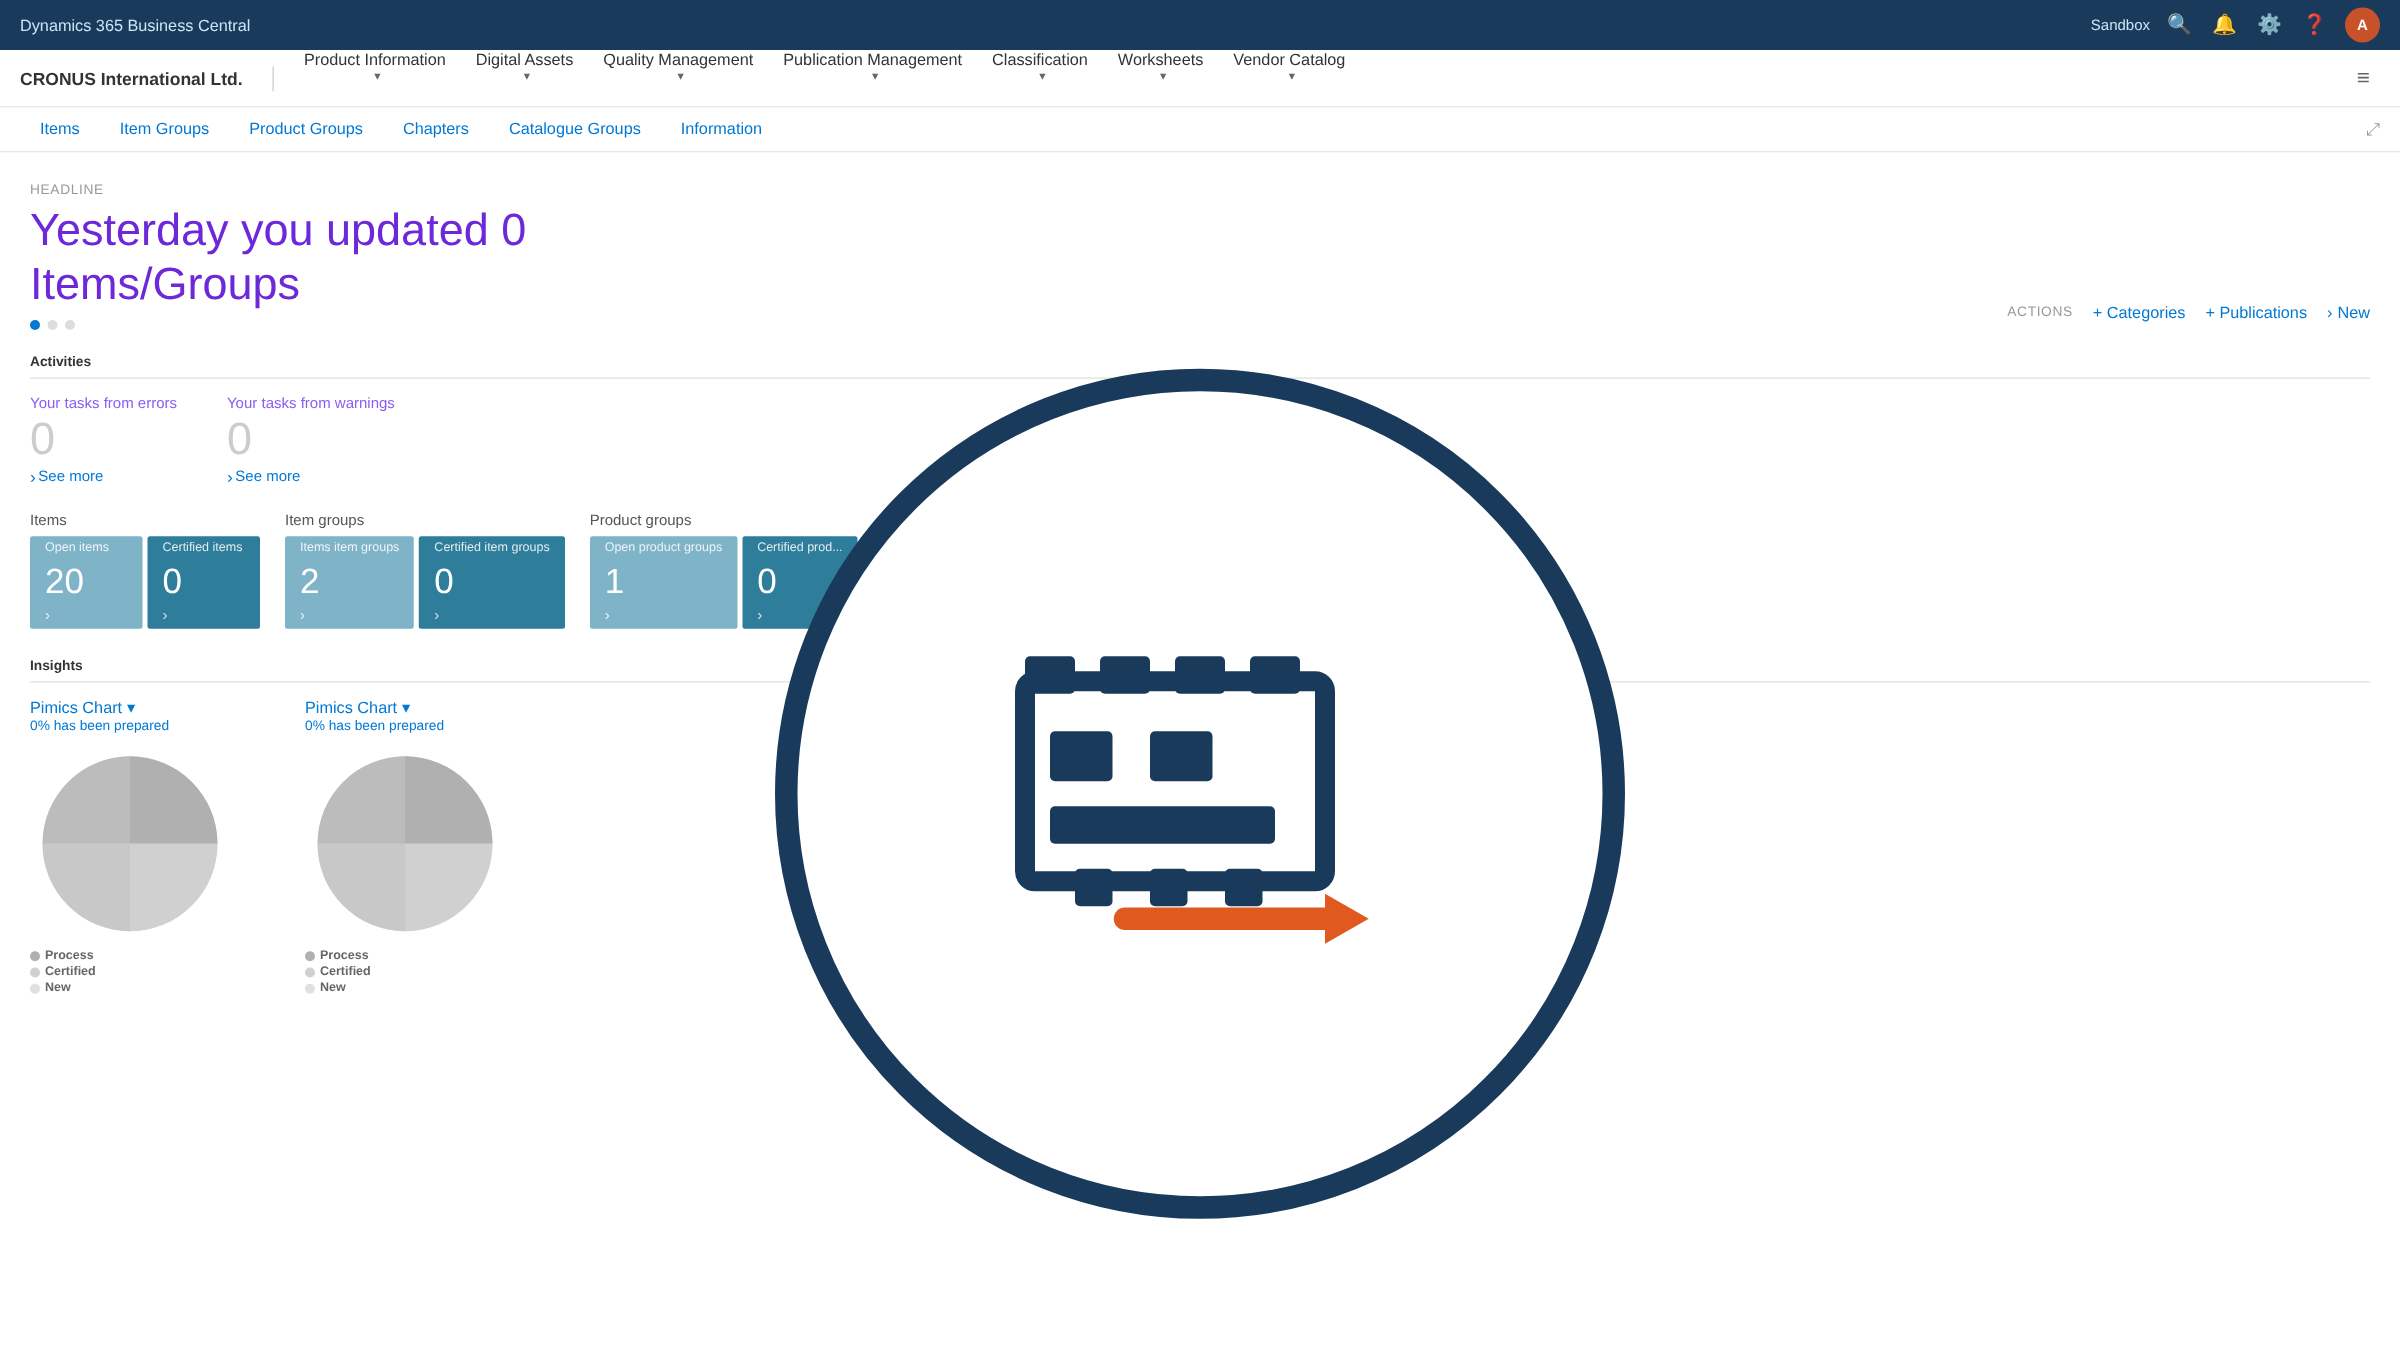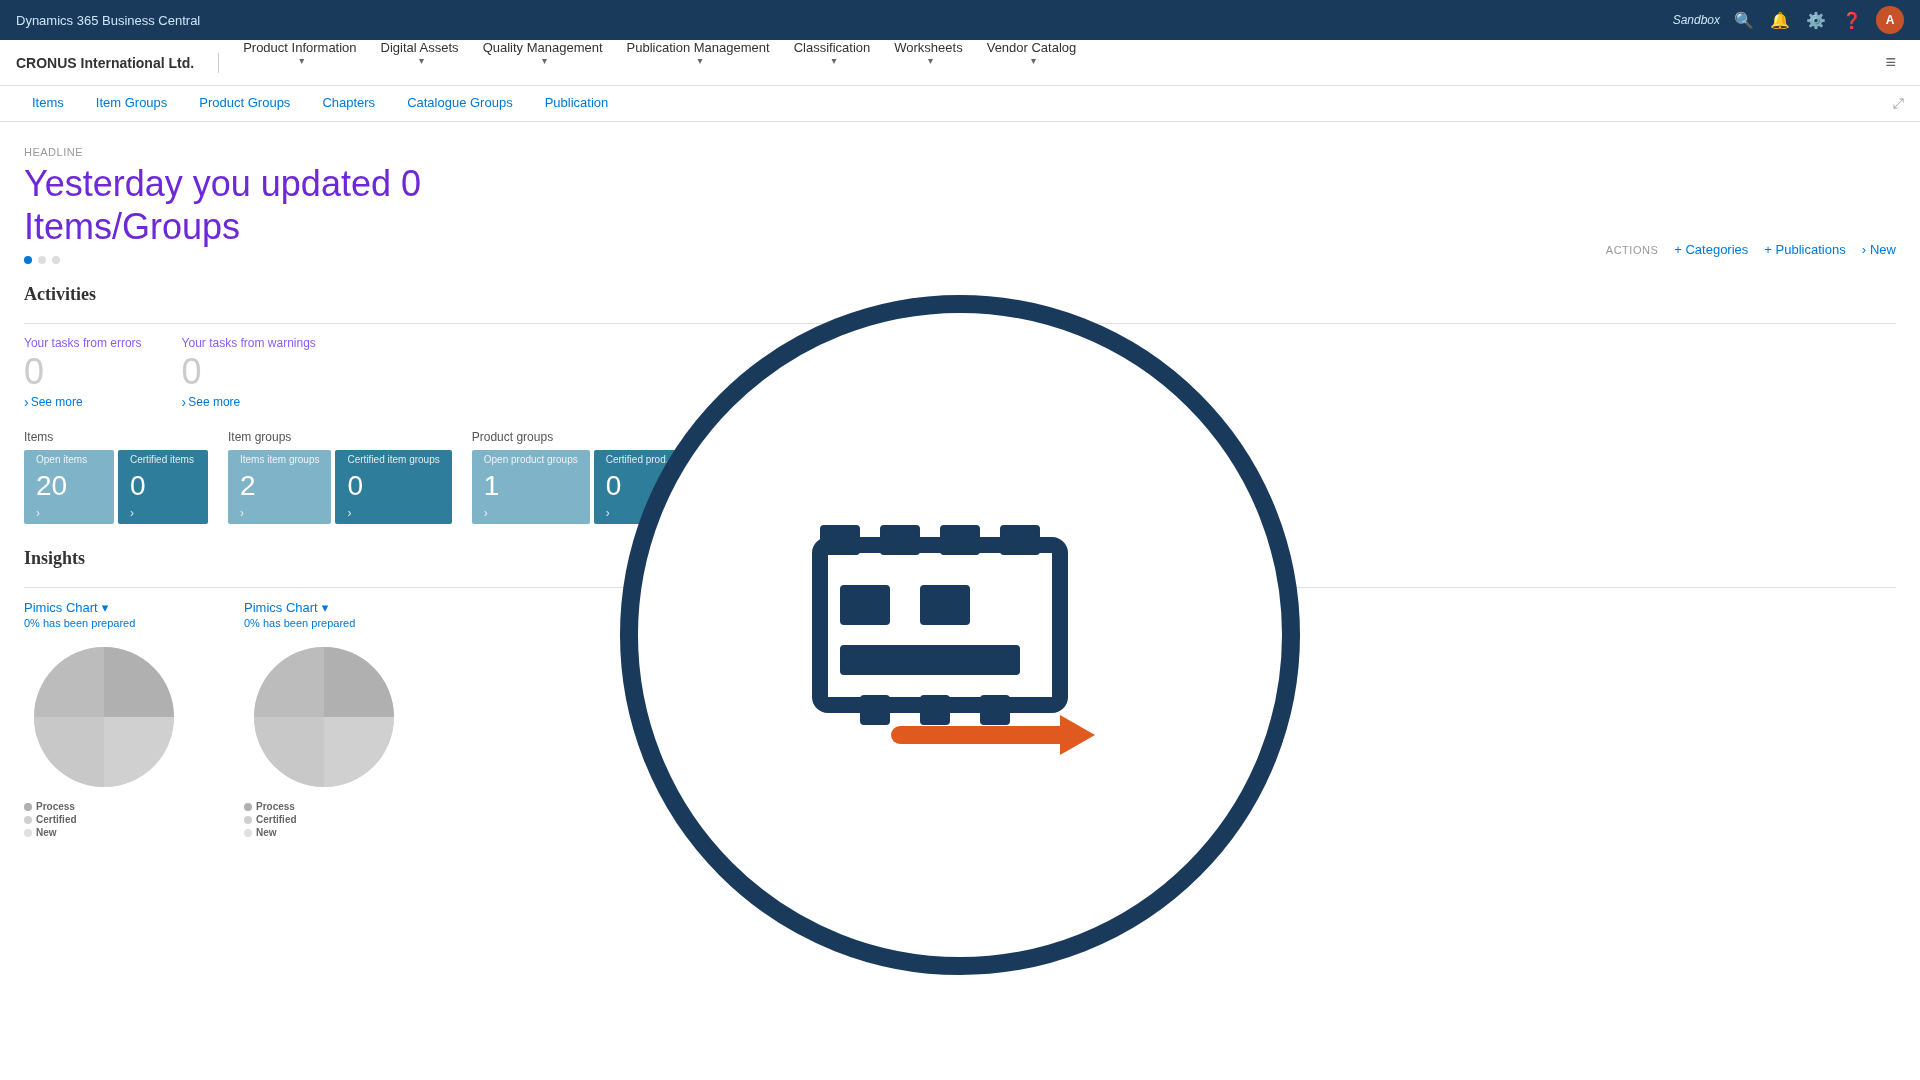--- a/index.html
+++ b/index.html
@@ -10,21 +10,21 @@
       background: #1a3a5c;
       height: 40px;
       display: flex;
       align-items: center;
       justify-content: space-between;
       padding: 12px 16px;
       color: white;
     }
     .topbar-left { font-size: 13px; font-weight: 500; color: #cce4f7; }
     .topbar-right { display: flex; align-items: center; gap: 12px; }
-    .topbar-right span { color: #cce4f7; font-size: 12px; font-style: italic; }
+    .topbar-right span { color: #cce4f7; font-size: 12px; }
     .topbar-icon { width: 24px; height: 24px; display: flex; align-items: center; justify-content: center; color: #cce4f7; font-size: 16px; cursor: pointer; }
     .avatar { width: 28px; height: 28px; border-radius: 50%; background: #c7522a; display: flex; align-items: center; justify-content: center; color: white; font-size: 12px; font-weight: bold; cursor: pointer; }
 
     
     .navbar {
       background: white;
       border-bottom: 1px solid #e0e0e0;
       height: 46px;
       display: flex;
       align-items: center;
@@ -61,21 +61,21 @@
     .dot { width: 8px; height: 8px; border-radius: 50%; background: #0078d4; }
     .dot.inactive { background: #ddd; }
 
     
     .actions-row { position: absolute; top: 120px; right: 24px; display: flex; align-items: center; gap: 16px; }
     .actions-label { font-size: 11px; color: #999; text-transform: uppercase; letter-spacing: 0.5px; }
     .action-btn { font-size: 13px; color: #0078d4; cursor: pointer; display: flex; align-items: center; gap: 4px; }
 
     
     .activities-section { margin-top: 8px; }
-    .section-title { font-size: 18px; font-weight: 600; color: #333; margin-bottom: 12px; padding-bottom: 18px; border-bottom: 1px solid #e0e0e0; font-family: Liberation Serif, serif; }
+    .section-title { font-size: 11px; font-weight: 600; color: #333; margin-bottom: 12px; padding-bottom: 6px; border-bottom: 1px solid #e0e0e0; }
     .tasks-row { display: flex; gap: 40px; margin-bottom: 8px; }
     .task-group { display: flex; flex-direction: column; }
     .task-label { font-size: 12px; color: #8b5cf6; margin-bottom: 4px; }
     .task-count { font-size: 36px; color: #ccc; font-weight: 300; line-height: 1; }
     .see-more { font-size: 12px; color: #0078d4; cursor: pointer; margin-top: 4px; display: flex; align-items: center; gap: 2px; }
     .see-more::before { content: '›'; font-size: 14px; }
 
     
     .tiles-section { margin-top: 20px; }
     .tiles-groups { display: flex; gap: 20px; flex-wrap: wrap; }
@@ -177,21 +177,21 @@
   </div>
   <div class="nav-hamburger">≡</div>
 </div>
 
 <div class="subnav">
   <div class="subnav-item">Items</div>
   <div class="subnav-item">Item Groups</div>
   <div class="subnav-item">Product Groups</div>
   <div class="subnav-item">Chapters</div>
   <div class="subnav-item">Catalogue Groups</div>
-  <div class="subnav-item">Publication</div>
+  <div class="subnav-item">Information</div>
   <div class="expand-icon">⤢</div>
 </div>
 
 <div class="main" style="position:relative;">
 
   <div class="actions-row">
     <span class="actions-label">Actions</span>
     <span class="action-btn">+ Categories</span>
     <span class="action-btn">+ Publications</span>
     <span class="action-btn">› <span>New</span></span>

